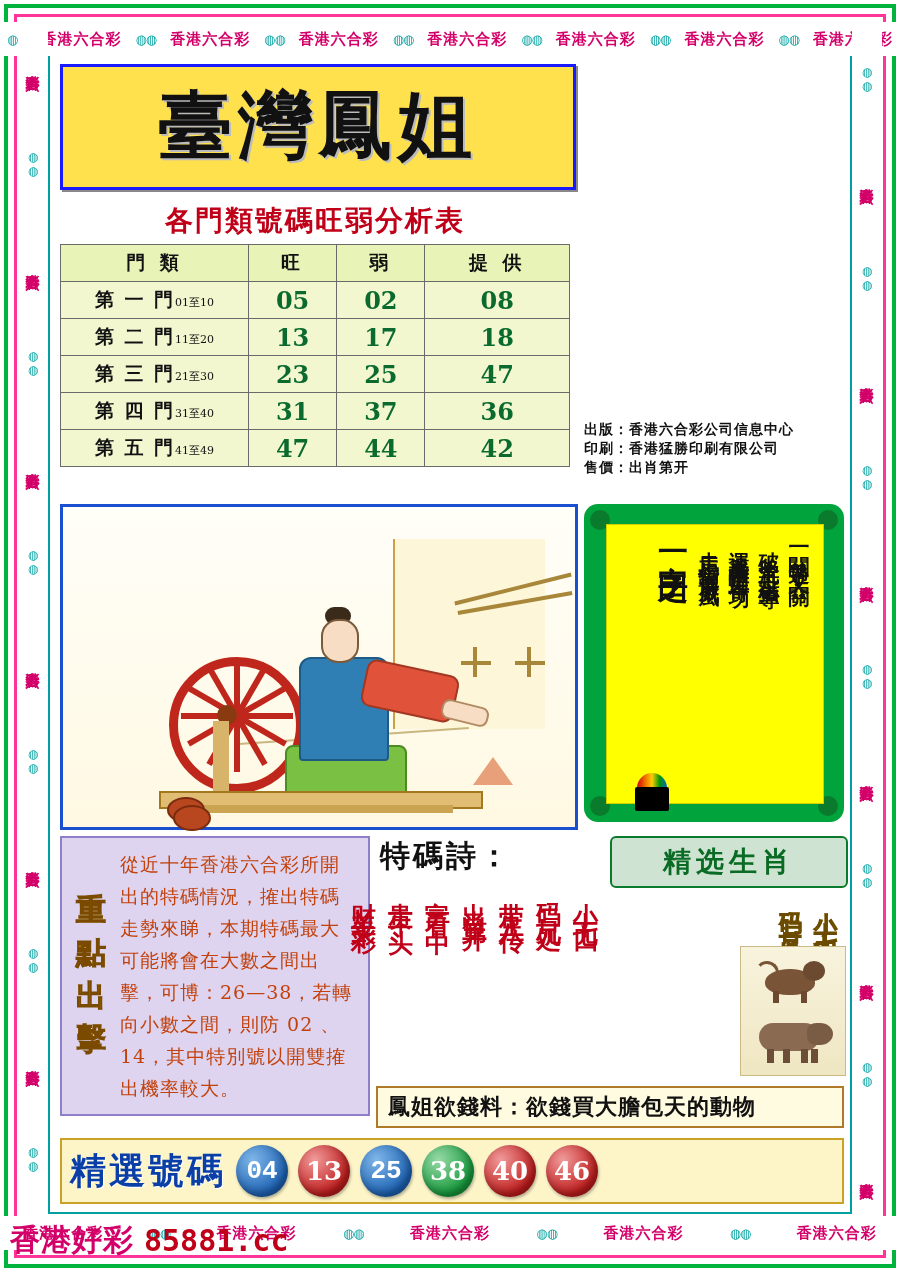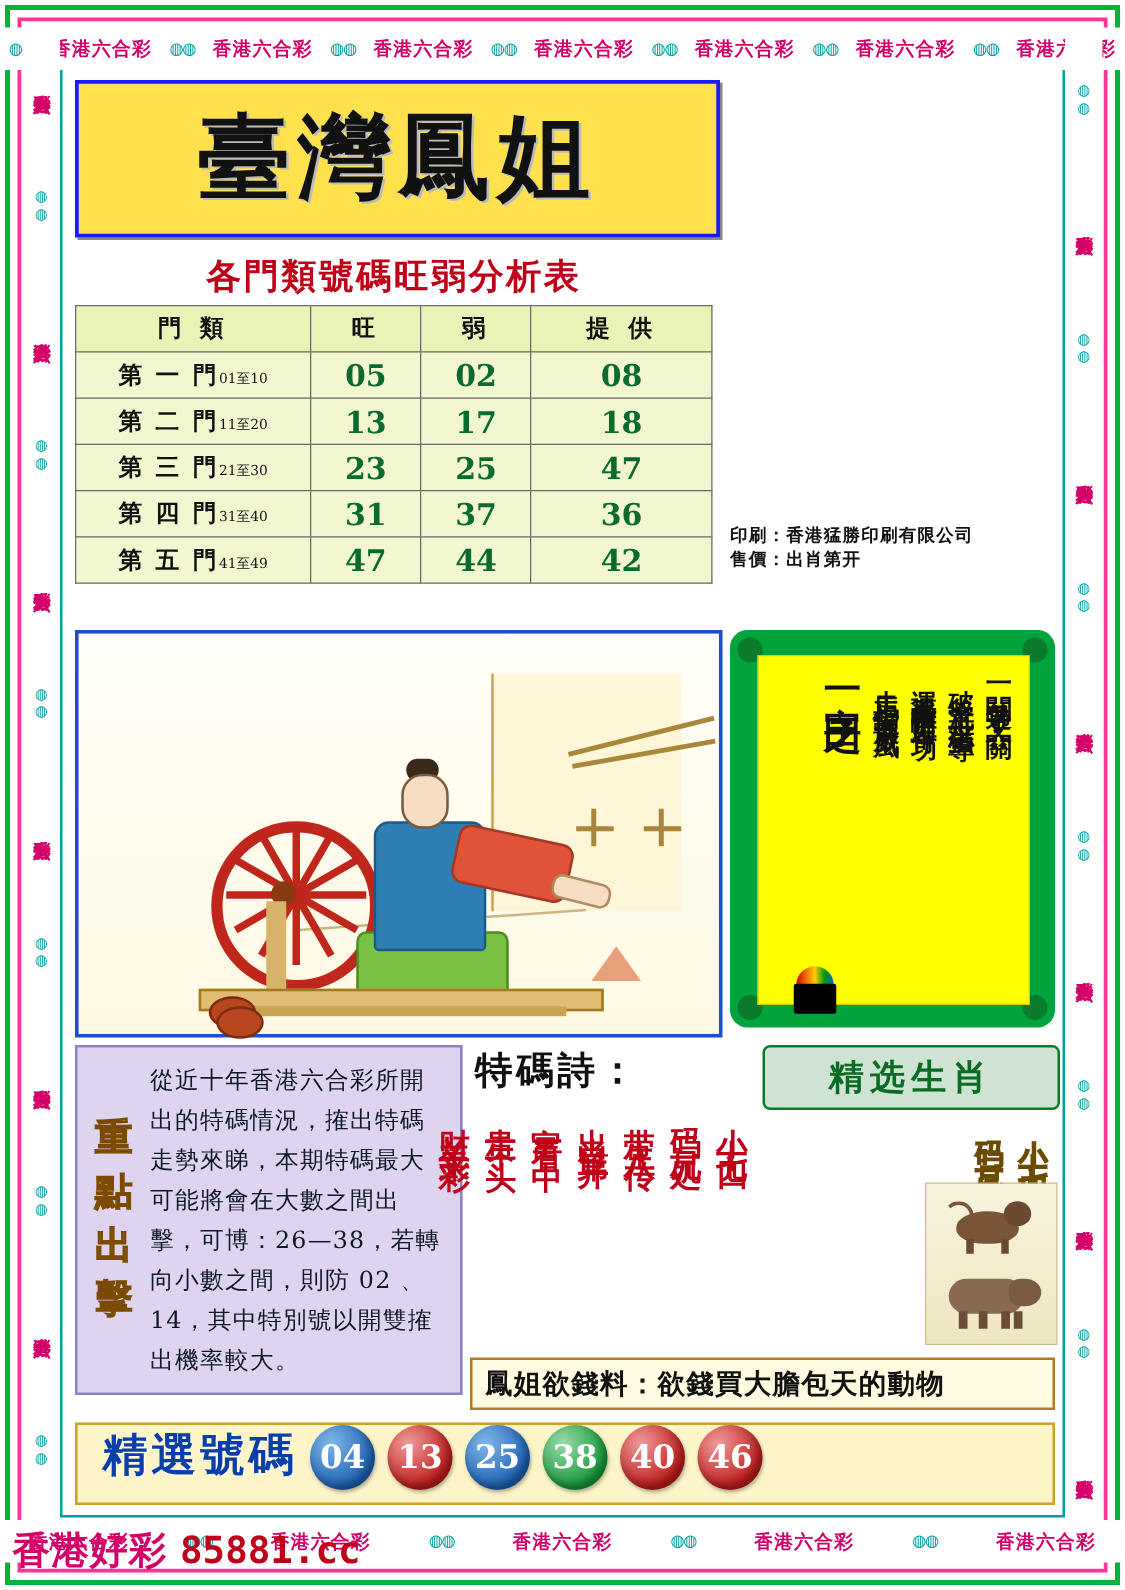--- a/index.html
+++ b/index.html
@@ -106,21 +106,21 @@
   .pcol.big{font-size:30px;}
   .pcol.sm{font-size:21px;}
   .stamp{position:absolute;left:28px;top:248px;width:36px;height:40px;}
   .stamp-b{position:absolute;left:0;top:14px;width:34px;height:24px;background:#000;border-radius:2px;}
   .stamp-t{position:absolute;left:2px;top:0;width:30px;height:18px;border-radius:15px 15px 0 0;background:linear-gradient(90deg,#c00,#e60,#fc0,#090,#06c);}
 
   
   .note{position:absolute;left:10px;top:780px;width:306px;height:276px;background:#ded4f0;border:2px solid #8f7ec8;}
   .note-badge{position:absolute;left:6px;top:8px;width:46px;height:258px;display:flex;flex-direction:column;align-items:center;justify-content:center;gap:2px;}
   .note-badge span{font-family:"DejaVu Serif",serif;font-size:30px;font-weight:bold;color:#e8b200;-webkit-text-stroke:1px #7a4a00;}
-  .note-body{position:absolute;left:58px;top:10px;width:238px;height:256px;font-family:"DejaVu Serif",serif;font-size:19px;color:#0f172a;line-height:32px;letter-spacing:1px;}
+  .note-body{position:absolute;left:58px;top:10px;width:238px;height:256px;font-family:"DejaVu Serif",serif;font-size:19px;color:#c2410c;line-height:32px;letter-spacing:1px;}
 
   
   .tm-title{position:absolute;left:330px;top:780px;font-family:"DejaVu Serif",serif;font-size:30px;font-weight:bold;color:#111;letter-spacing:3px;}
   .tm-poem{position:absolute;left:326px;top:826px;width:226px;height:192px;display:flex;flex-direction:row-reverse;gap:4px;}
   .tmcol{writing-mode:vertical-rl;font-family:"DejaVu Serif",serif;font-size:25px;font-weight:bold;color:#c00018;letter-spacing:9px;}
 
   
   .zx-head{position:absolute;left:560px;top:780px;width:234px;height:48px;background:#cfe3d2;border:2px solid #0a7a2c;border-radius:6px;display:flex;align-items:center;justify-content:center;}
   .zx-head span{font-family:"DejaVu Serif",serif;font-size:28px;font-weight:bold;color:#0a6b24;letter-spacing:5px;}
   .zx-grid{position:absolute;left:560px;top:836px;width:234px;height:180px;display:flex;flex-direction:row-reverse;}
@@ -134,25 +134,25 @@
   .an-pig{position:absolute;left:10px;top:66px;width:84px;height:52px;}
   .ap-body{position:absolute;left:8px;top:10px;width:60px;height:28px;border-radius:26px;background:#8a6b52;}
   .ap-head{position:absolute;left:56px;top:10px;width:26px;height:22px;border-radius:40% 55% 55% 40%;background:#7a5b44;}
   .ap-leg{position:absolute;top:36px;width:7px;height:14px;background:#6b4d38;}
 
   
   .banner{position:absolute;left:326px;top:1030px;width:468px;height:42px;background:#fffbe0;border:2px solid #b07a2a;display:flex;align-items:center;padding-left:10px;box-sizing:border-box;}
   .banner span{font-family:"DejaVu Serif",serif;font-size:22px;font-weight:bold;color:#111;letter-spacing:1px;}
 
   
-  .bottom{position:absolute;left:10px;top:1082px;width:784px;height:66px;background:#fdf4c8;border:2px solid #c9a227;display:flex;align-items:flex-start;padding:0 20px;box-sizing:border-box;gap:10px;}
+  .bottom{position:absolute;left:10px;top:1082px;width:784px;height:66px;background:#fdf4c8;border:2px solid #c9a227;display:flex;align-items:center;padding:0 8px;box-sizing:border-box;gap:10px;}
   .bt-label{font-family:"DejaVu Serif",serif;font-size:36px;font-weight:bold;color:#0a3fa8;letter-spacing:3px;text-shadow:1px 1px 0 #fff;}
   .ball{width:52px;height:52px;border-radius:50%;display:flex;align-items:center;justify-content:center;
     font-family:"DejaVu Serif",serif;font-size:26px;font-weight:bold;color:#fff;box-shadow:inset -3px -4px 8px rgba(0,0,0,.35), 1px 2px 3px rgba(0,0,0,.3);}
-  .ball.blue{background:radial-gradient(circle at 32% 28%,#7fb6e8,#1d63b5 70%);}
+  .ball.blue{background:radial-gradient(circle at 32% 28%,#7fb6e8,#1d63b5 70%);font-family:Liberation Mono, monospace;}
   .ball.red{background:radial-gradient(circle at 32% 28%,#f09a9a,#c01c1c 70%);}
   .ball.green{background:radial-gradient(circle at 32% 28%,#97d9a6,#169a3c 70%);}
 
   
   .wm{position:absolute;left:10px;top:1218px;width:360px;height:44px;display:flex;align-items:center;}
   .wm-a{font-family:"DejaVu Serif",serif;font-size:30px;font-weight:bold;color:#d4006a;letter-spacing:1px;}
   .wm-b{font-family:"DejaVu Sans Mono",monospace;font-size:30px;font-weight:bold;color:#c00018;margin-left:10px;}
 </style>
 </head>
 <body>
@@ -269,20 +269,21 @@
             <td class="num">47</td>
             <td class="num">44</td>
             <td class="num">42</td>
           </tr>
         </tbody>
       </table>
     </div>
 
 
     <div class="credits">
+      <div>出版：香港六合彩公司信息中心</div>
       <div>印刷：香港猛勝印刷有限公司</div>
       <div>售價：出肖第开</div>
     </div>
 
     <div class="illus">
       <div class="il-sky"></div>
       <div class="il-screen"></div>
       <div class="posts">
         <div class="stick" style="left:0;top:0;width:120px;height:4px;transform:rotate(-14deg);"></div>
         <div class="stick" style="left:4px;top:14px;width:116px;height:4px;transform:rotate(-10deg);"></div>

